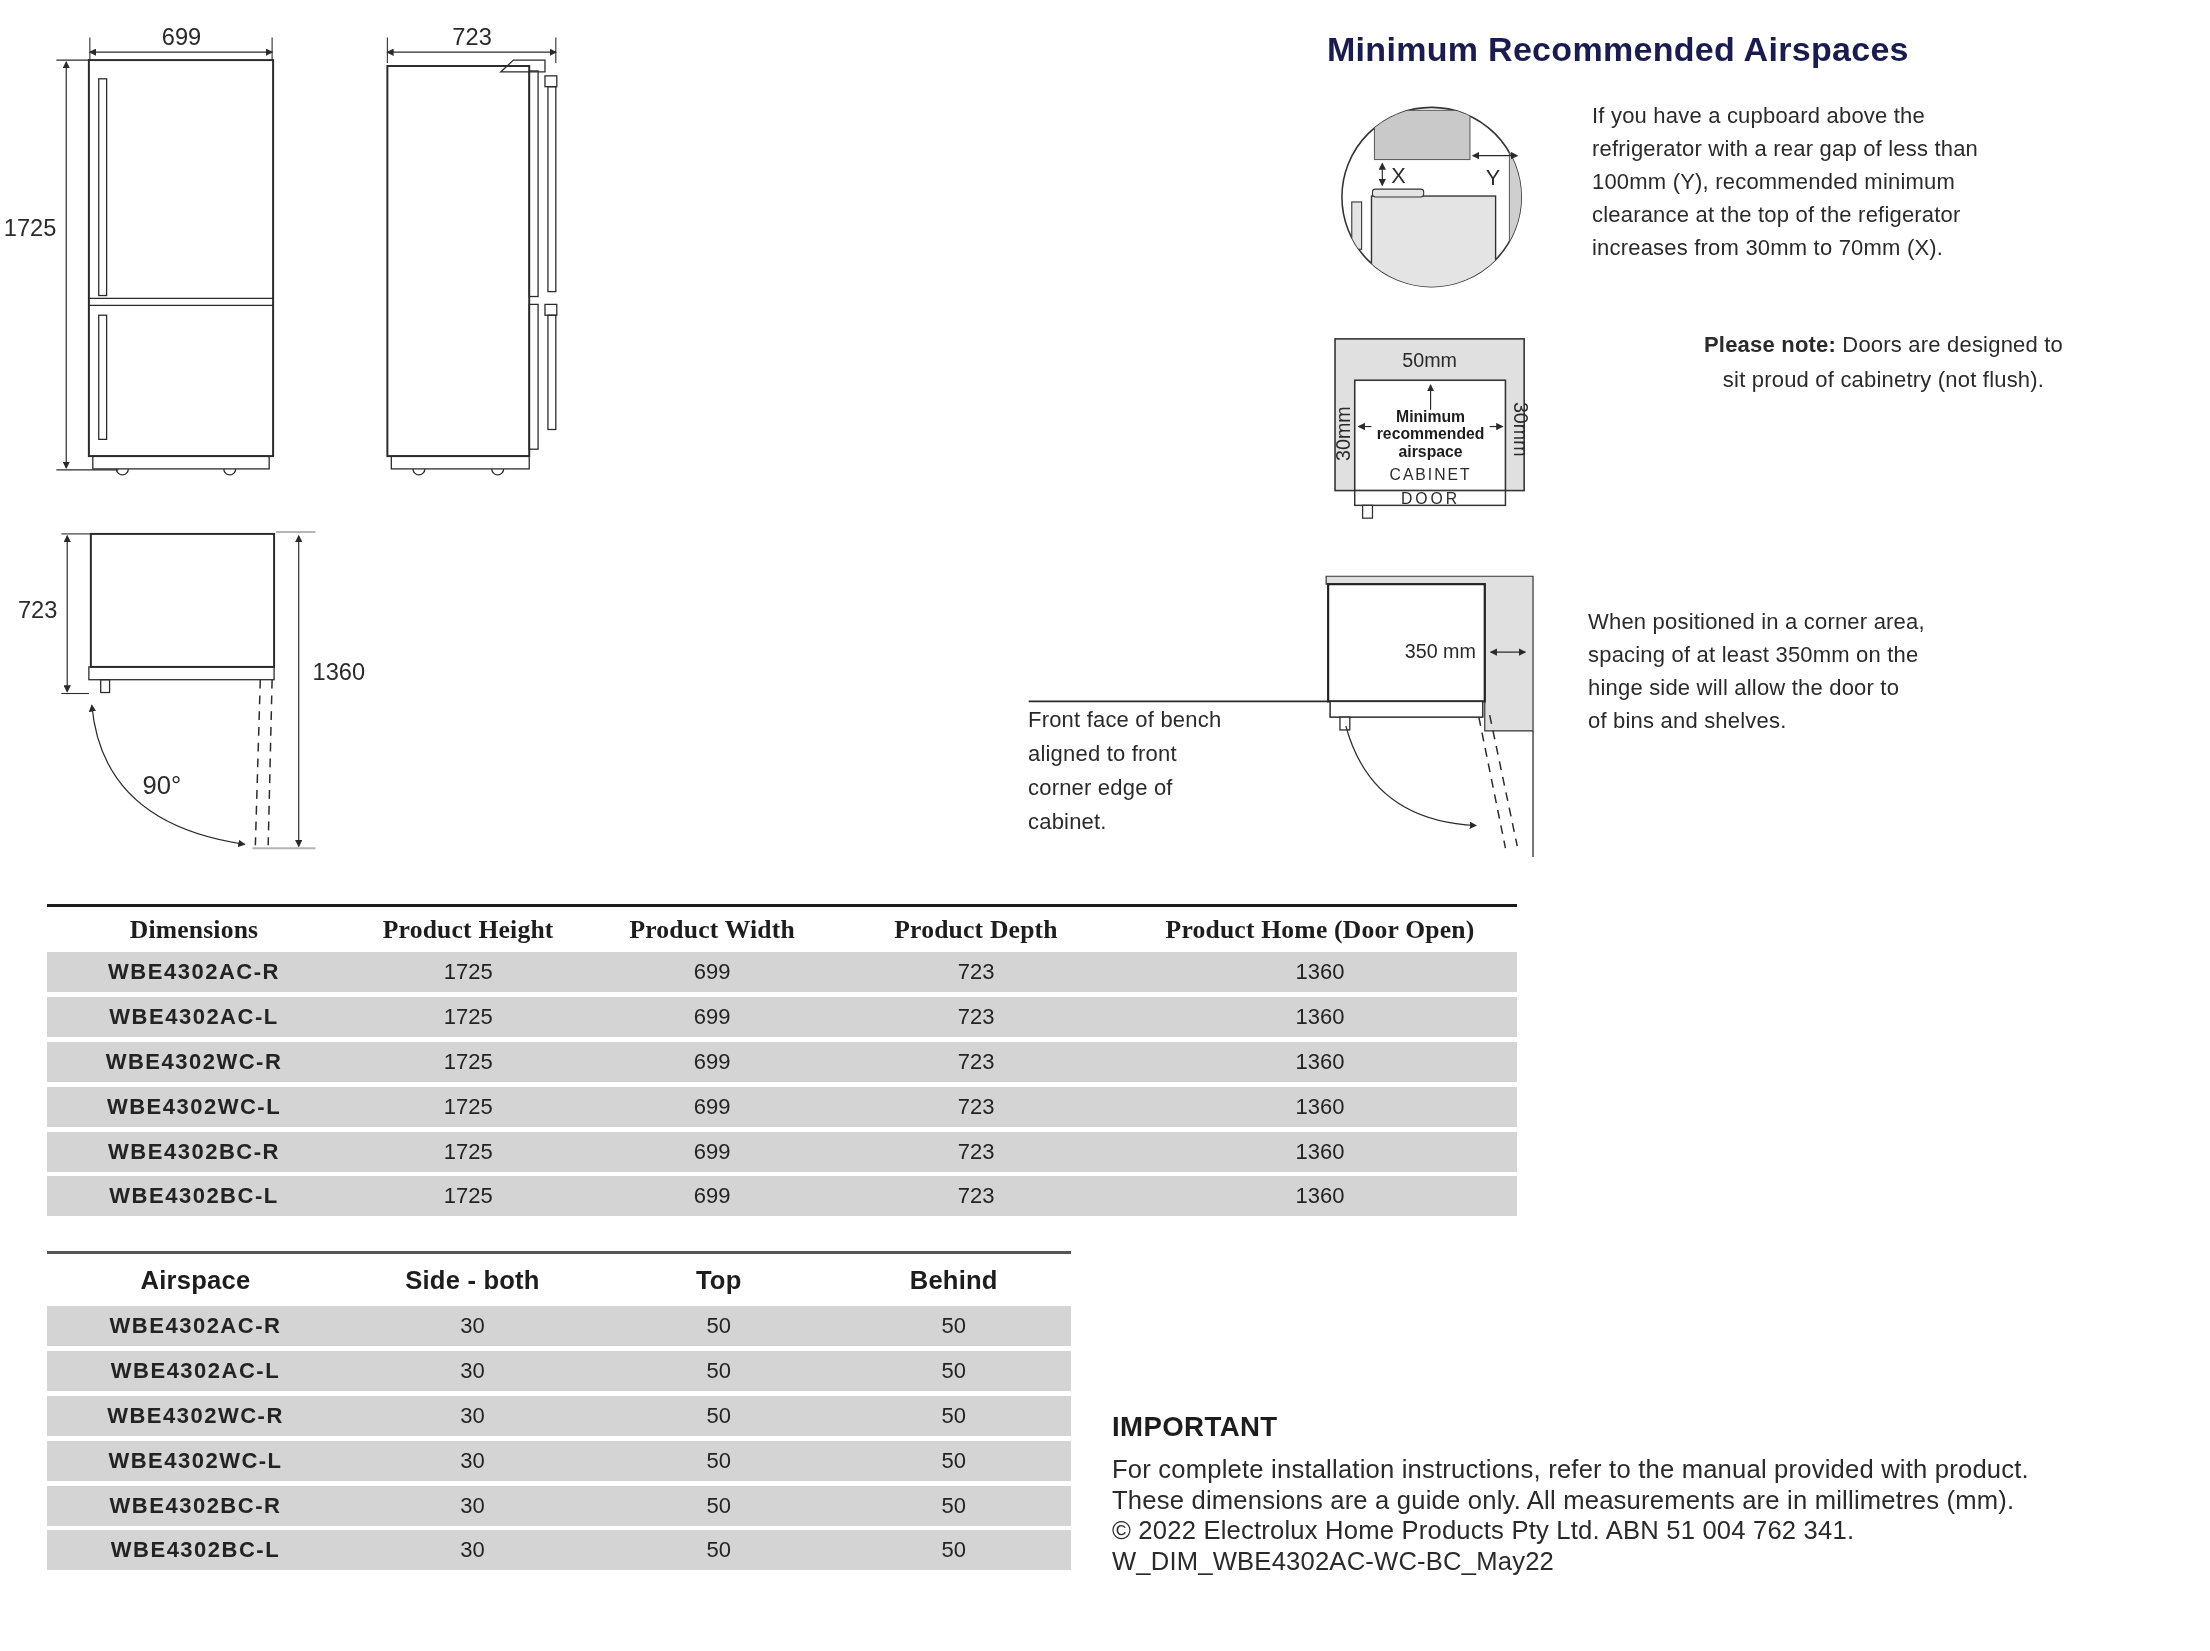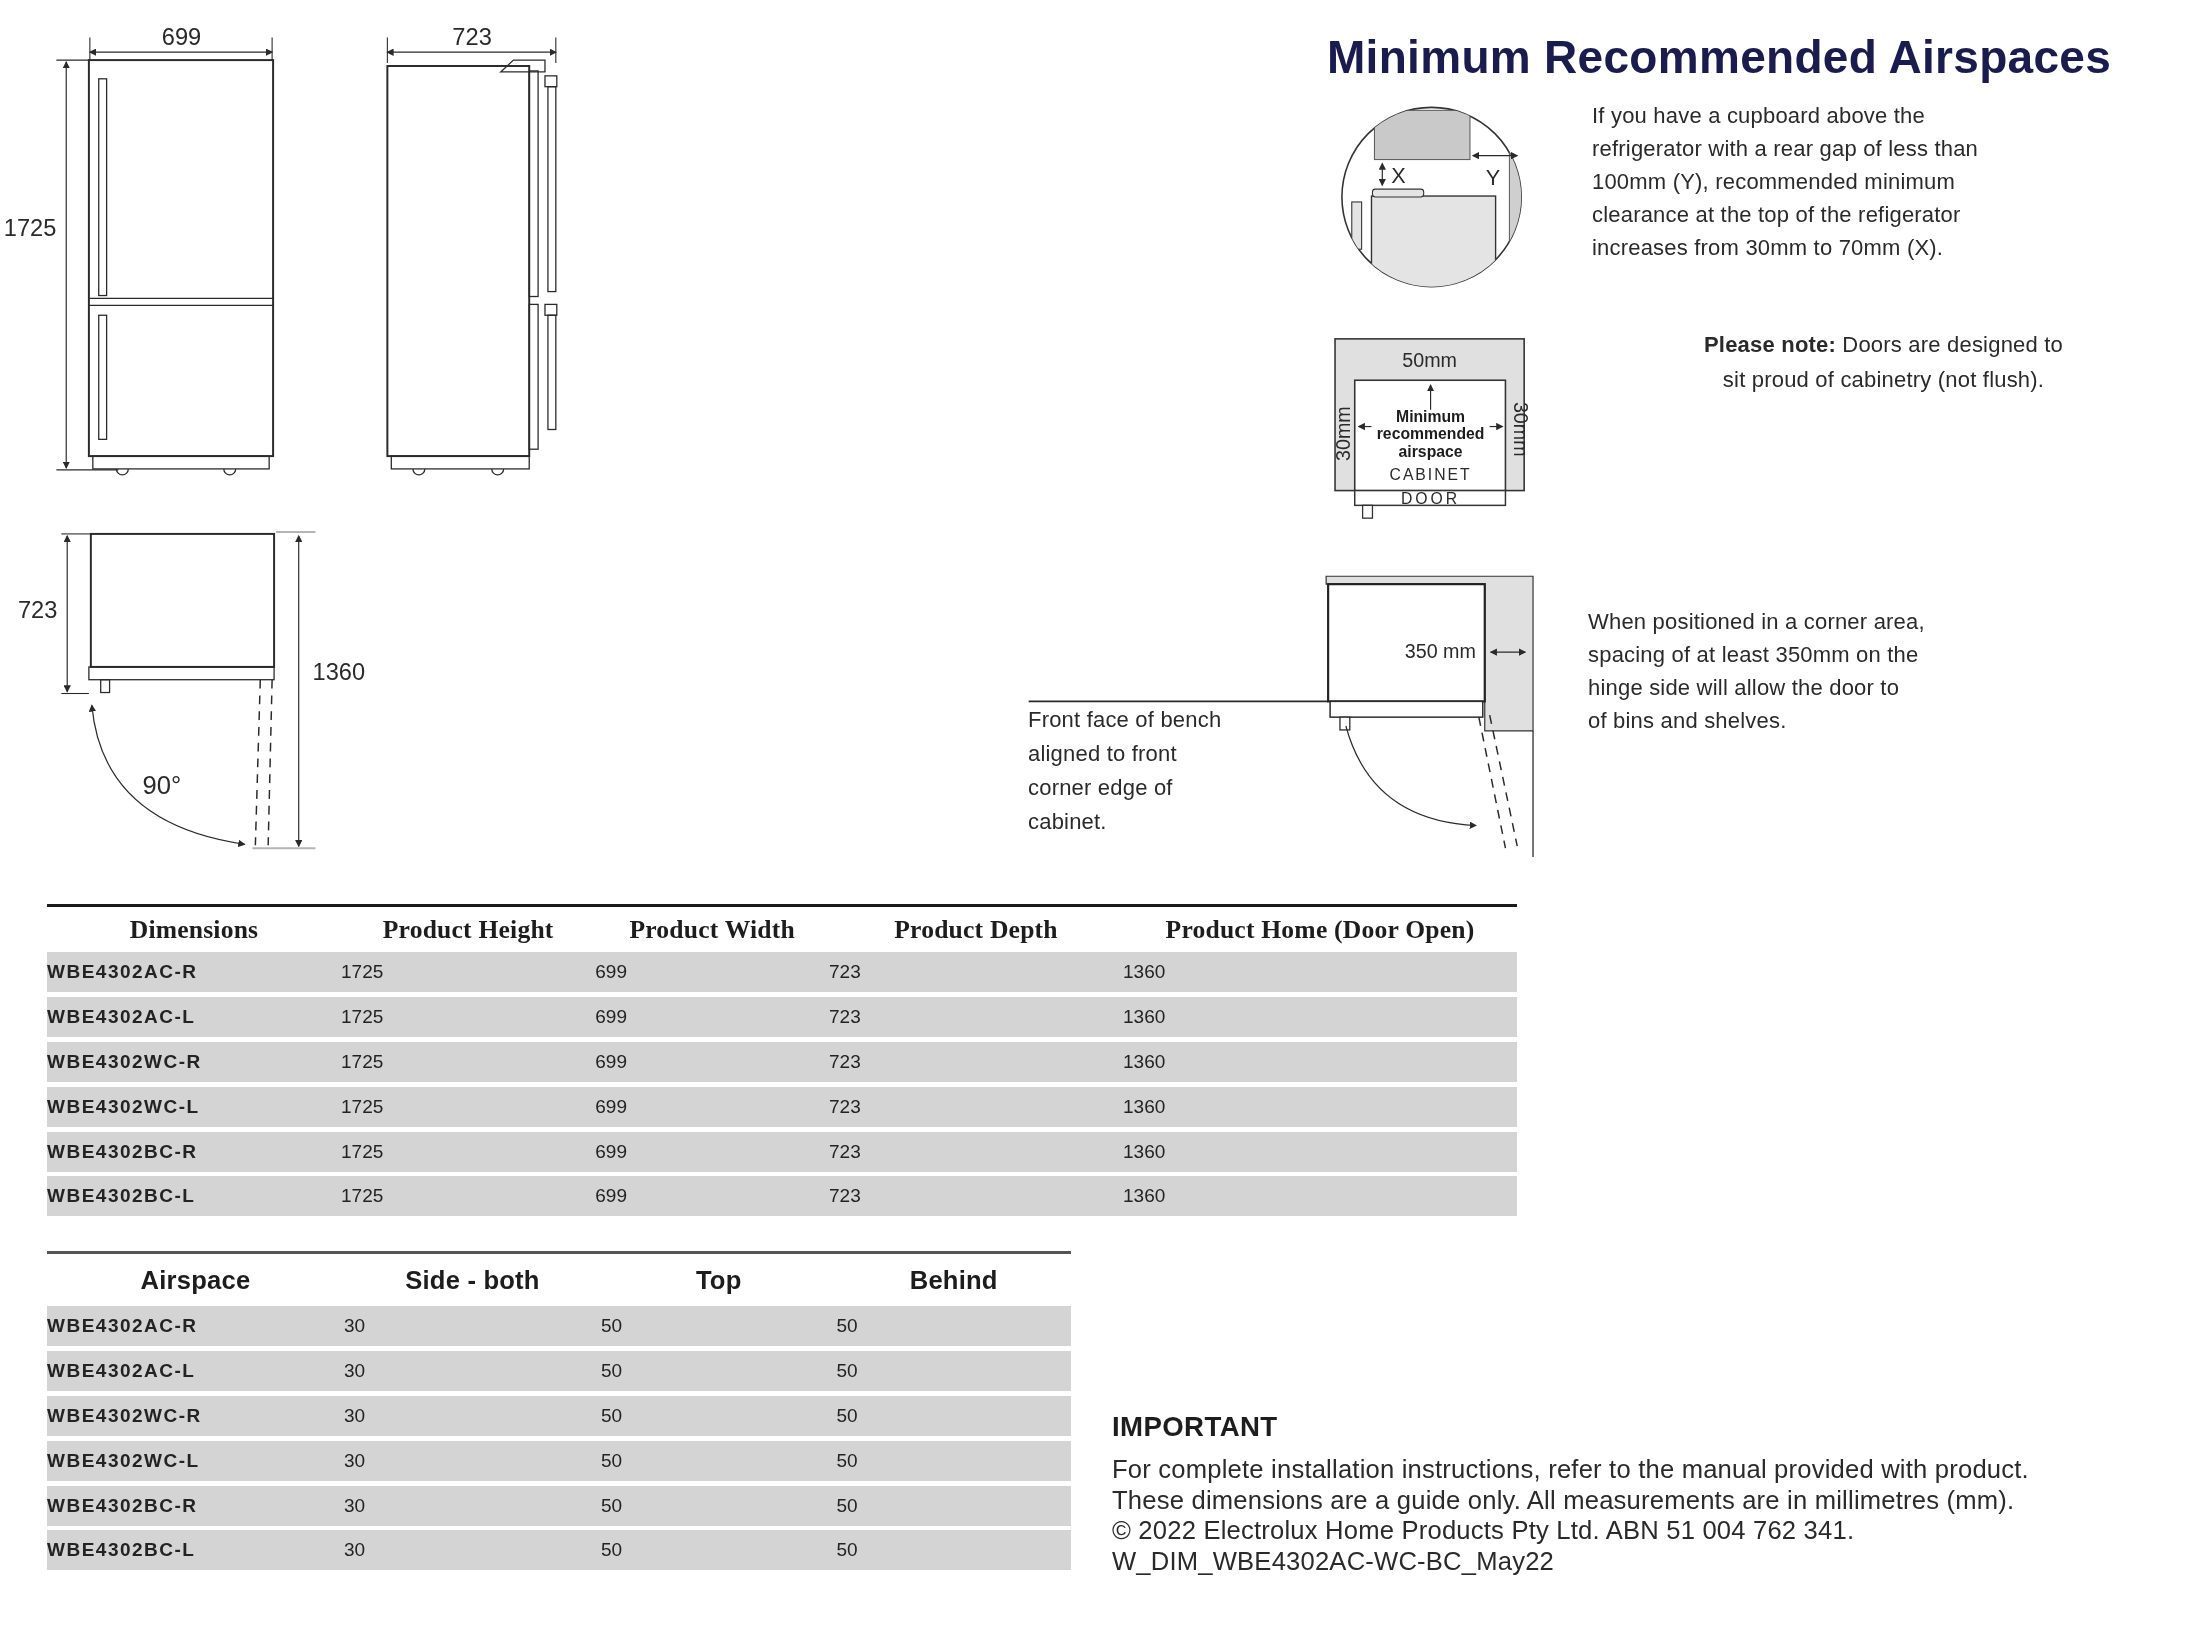--- a/index.html
+++ b/index.html
@@ -4,42 +4,42 @@
 <style>
   html,body{margin:0;padding:0;background:#fff;}
   .page{
     position:relative; width:2211px; height:1652px; background:#ffffff;
     font-family:"Liberation Sans", sans-serif; color:#242424; overflow:hidden;padding-left:16px;
   }
   .abs{position:absolute;}
   svg{display:block;}
   
   .doc-title{
-    left:1327px; top:29.6px; font-size:46px; font-weight:bold; color:#1b1c4e; letter-spacing:0.3px;
+    left:1327px; top:29.6px; font-size:34px; font-weight:bold; color:#1b1c4e; letter-spacing:0.3px;
   }
   .para{font-size:22px; line-height:33px; letter-spacing:0.2px; color:#2a2a2a;}
   .cupboard-note{left:1592px; top:99px; width:591px;}
   .please-note{left:1588px; top:327px; width:591px; line-height:35px;text-align:center;}
   .corner-note{left:1588px; top:605px; width:591px;}
   .bench-note{left:1028px; top:703px; width:315px; line-height:34px;}
   .bold{font-weight:bold;}
   .important-head{left:1112px; top:1411px; font-size:27.6px; font-weight:bold; letter-spacing:0.4px; color:#1d1d1d;}
   .important-lines{left:1112px; top:1454px; font-size:25.6px; line-height:30.5px; letter-spacing:0.2px; color:#2a2a2a;}
   
   .spec-table{left:47px;}
   .dim-table{top:904px; width:1470px; border-top:3px solid #1b1b1b;}
   .air-table{top:1251px; width:1024px; border-top:3px solid #555;}
   .thead{display:grid; align-items:center;}
   .dim-table .thead{height:45px; grid-template-columns:20% 17.3% 15.9% 20% 26.8%;font-family:Liberation Serif, serif;}
   .air-table .thead{height:52px; grid-template-columns:29% 25.1% 23% 22.9%;}
   .th{font-size:25.6px; font-weight:bold; text-align:center; color:#1d1d1d; letter-spacing:0.2px;}
   .trow{display:grid; align-items:center; height:40px; margin-bottom:4.9px; background:#d4d4d4;}
   .dim-table .trow{grid-template-columns:20% 17.3% 15.9% 20% 26.8%;}
   .air-table .trow{grid-template-columns:29% 25.1% 23% 22.9%;}
-  .td{font-size:19px; text-align:left; color:#232323;}
+  .td{font-size:22px; text-align:center; color:#232323;}
   .td.model{font-weight:bold; letter-spacing:1.5px;}
   
   .ln{stroke:#2a2a2a; stroke-width:1.3; fill:none;}
   .ln2{stroke:#2a2a2a; stroke-width:2; fill:#fff;}
   .dim{stroke:#2a2a2a; stroke-width:1.2; fill:none;}
   .tick{stroke:#2a2a2a; stroke-width:1.1;}
   .tickgray{stroke:#b5b5b5; stroke-width:2;}
   .dash{stroke:#2a2a2a; stroke-width:1.5; fill:none; stroke-dasharray:9 7;}
   .dimlabel{font-size:24px; fill:#2a2a2a; font-family:"Liberation Sans",sans-serif;}
   .dimlabel-sm{font-size:20px; fill:#2a2a2a; font-family:"Liberation Sans",sans-serif;}

